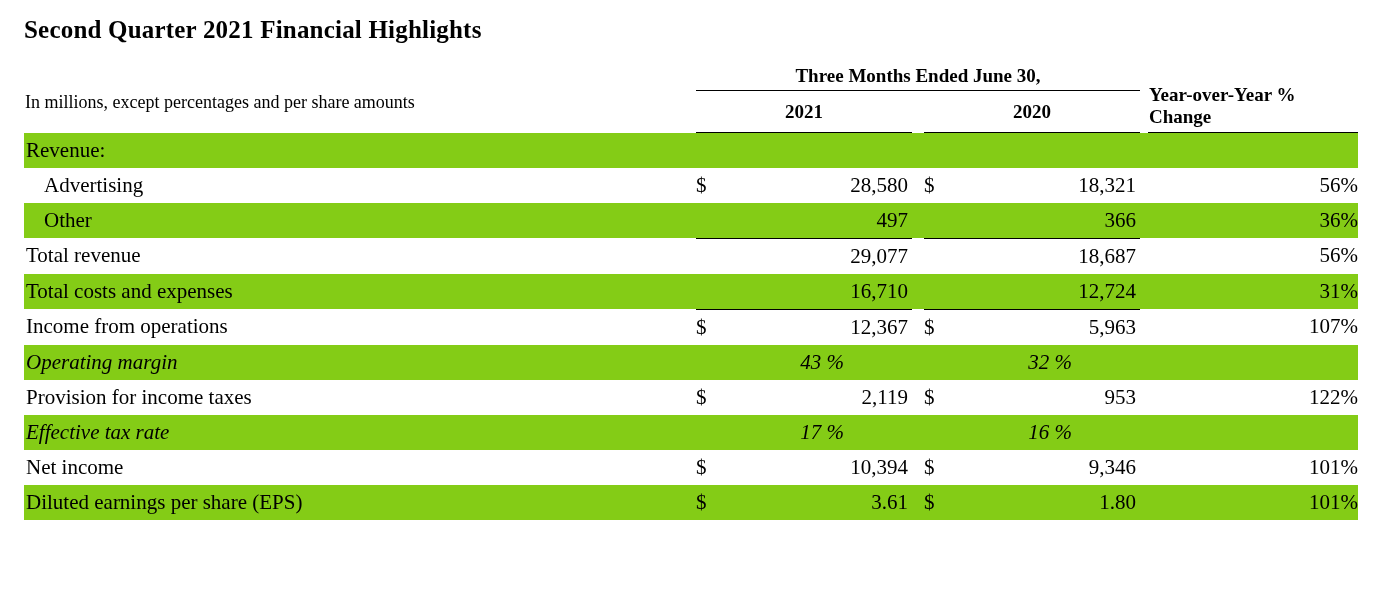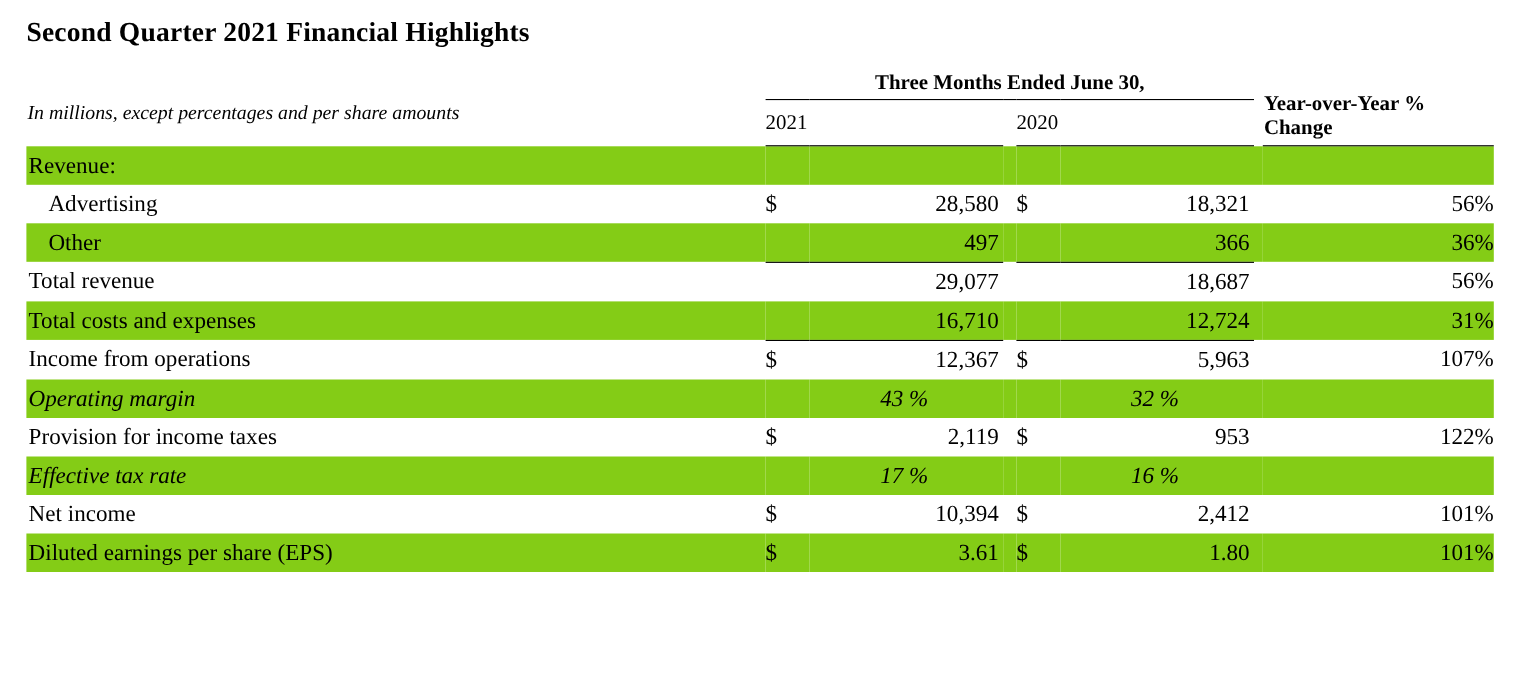--- a/index.html
+++ b/index.html
@@ -45,37 +45,36 @@
   table.fin col.c-yoy   { width: 210px; }
 
   .hdr-group {
     text-align: center;
     font-weight: bold;
     font-size: 19px;
     padding-bottom: 3px;
     border-bottom: 1.5px solid #000;
   }
   .hdr-year {
-    text-align: left;
-    font-weight: normal;
+    text-align: center;
+    font-weight: bold;
     font-size: 19px;
     padding: 4px 0 4px 0;
     border-bottom: 1.5px solid #000;
   }
   .hdr-yoy {
     text-align: left;
     font-weight: bold;
     font-size: 19px;
     line-height: 1.15;
     vertical-align: bottom;
     padding-bottom: 4px;
     border-bottom: 1.5px solid #000;
   }
   .units-note {
-    font-style: italic;
     font-size: 18px;
     vertical-align: bottom;
     padding-bottom: 20px;
   }
 
   tr.shade td { background: #84cc16; }
 
   td.lbl {
     text-align: left;
     padding: 5px 0 5px 2px;
@@ -229,21 +228,21 @@
           <td class="val italic">16 %</td>
           <td class="gap"></td>
           <td class="yoy"></td>
         </tr>
         <tr>
           <td class="lbl">Net income</td>
           <td class="cur">$</td>
           <td class="val">10,394</td>
           <td class="gap"></td>
           <td class="cur">$</td>
-          <td class="val">2,412</td>
+          <td class="val">9,346</td>
           <td class="gap"></td>
           <td class="yoy">101%</td>
         </tr>
         <tr class="shade">
           <td class="lbl">Diluted earnings per share (EPS)</td>
           <td class="cur">$</td>
           <td class="val">3.61</td>
           <td class="gap"></td>
           <td class="cur">$</td>
           <td class="val">1.80</td>

